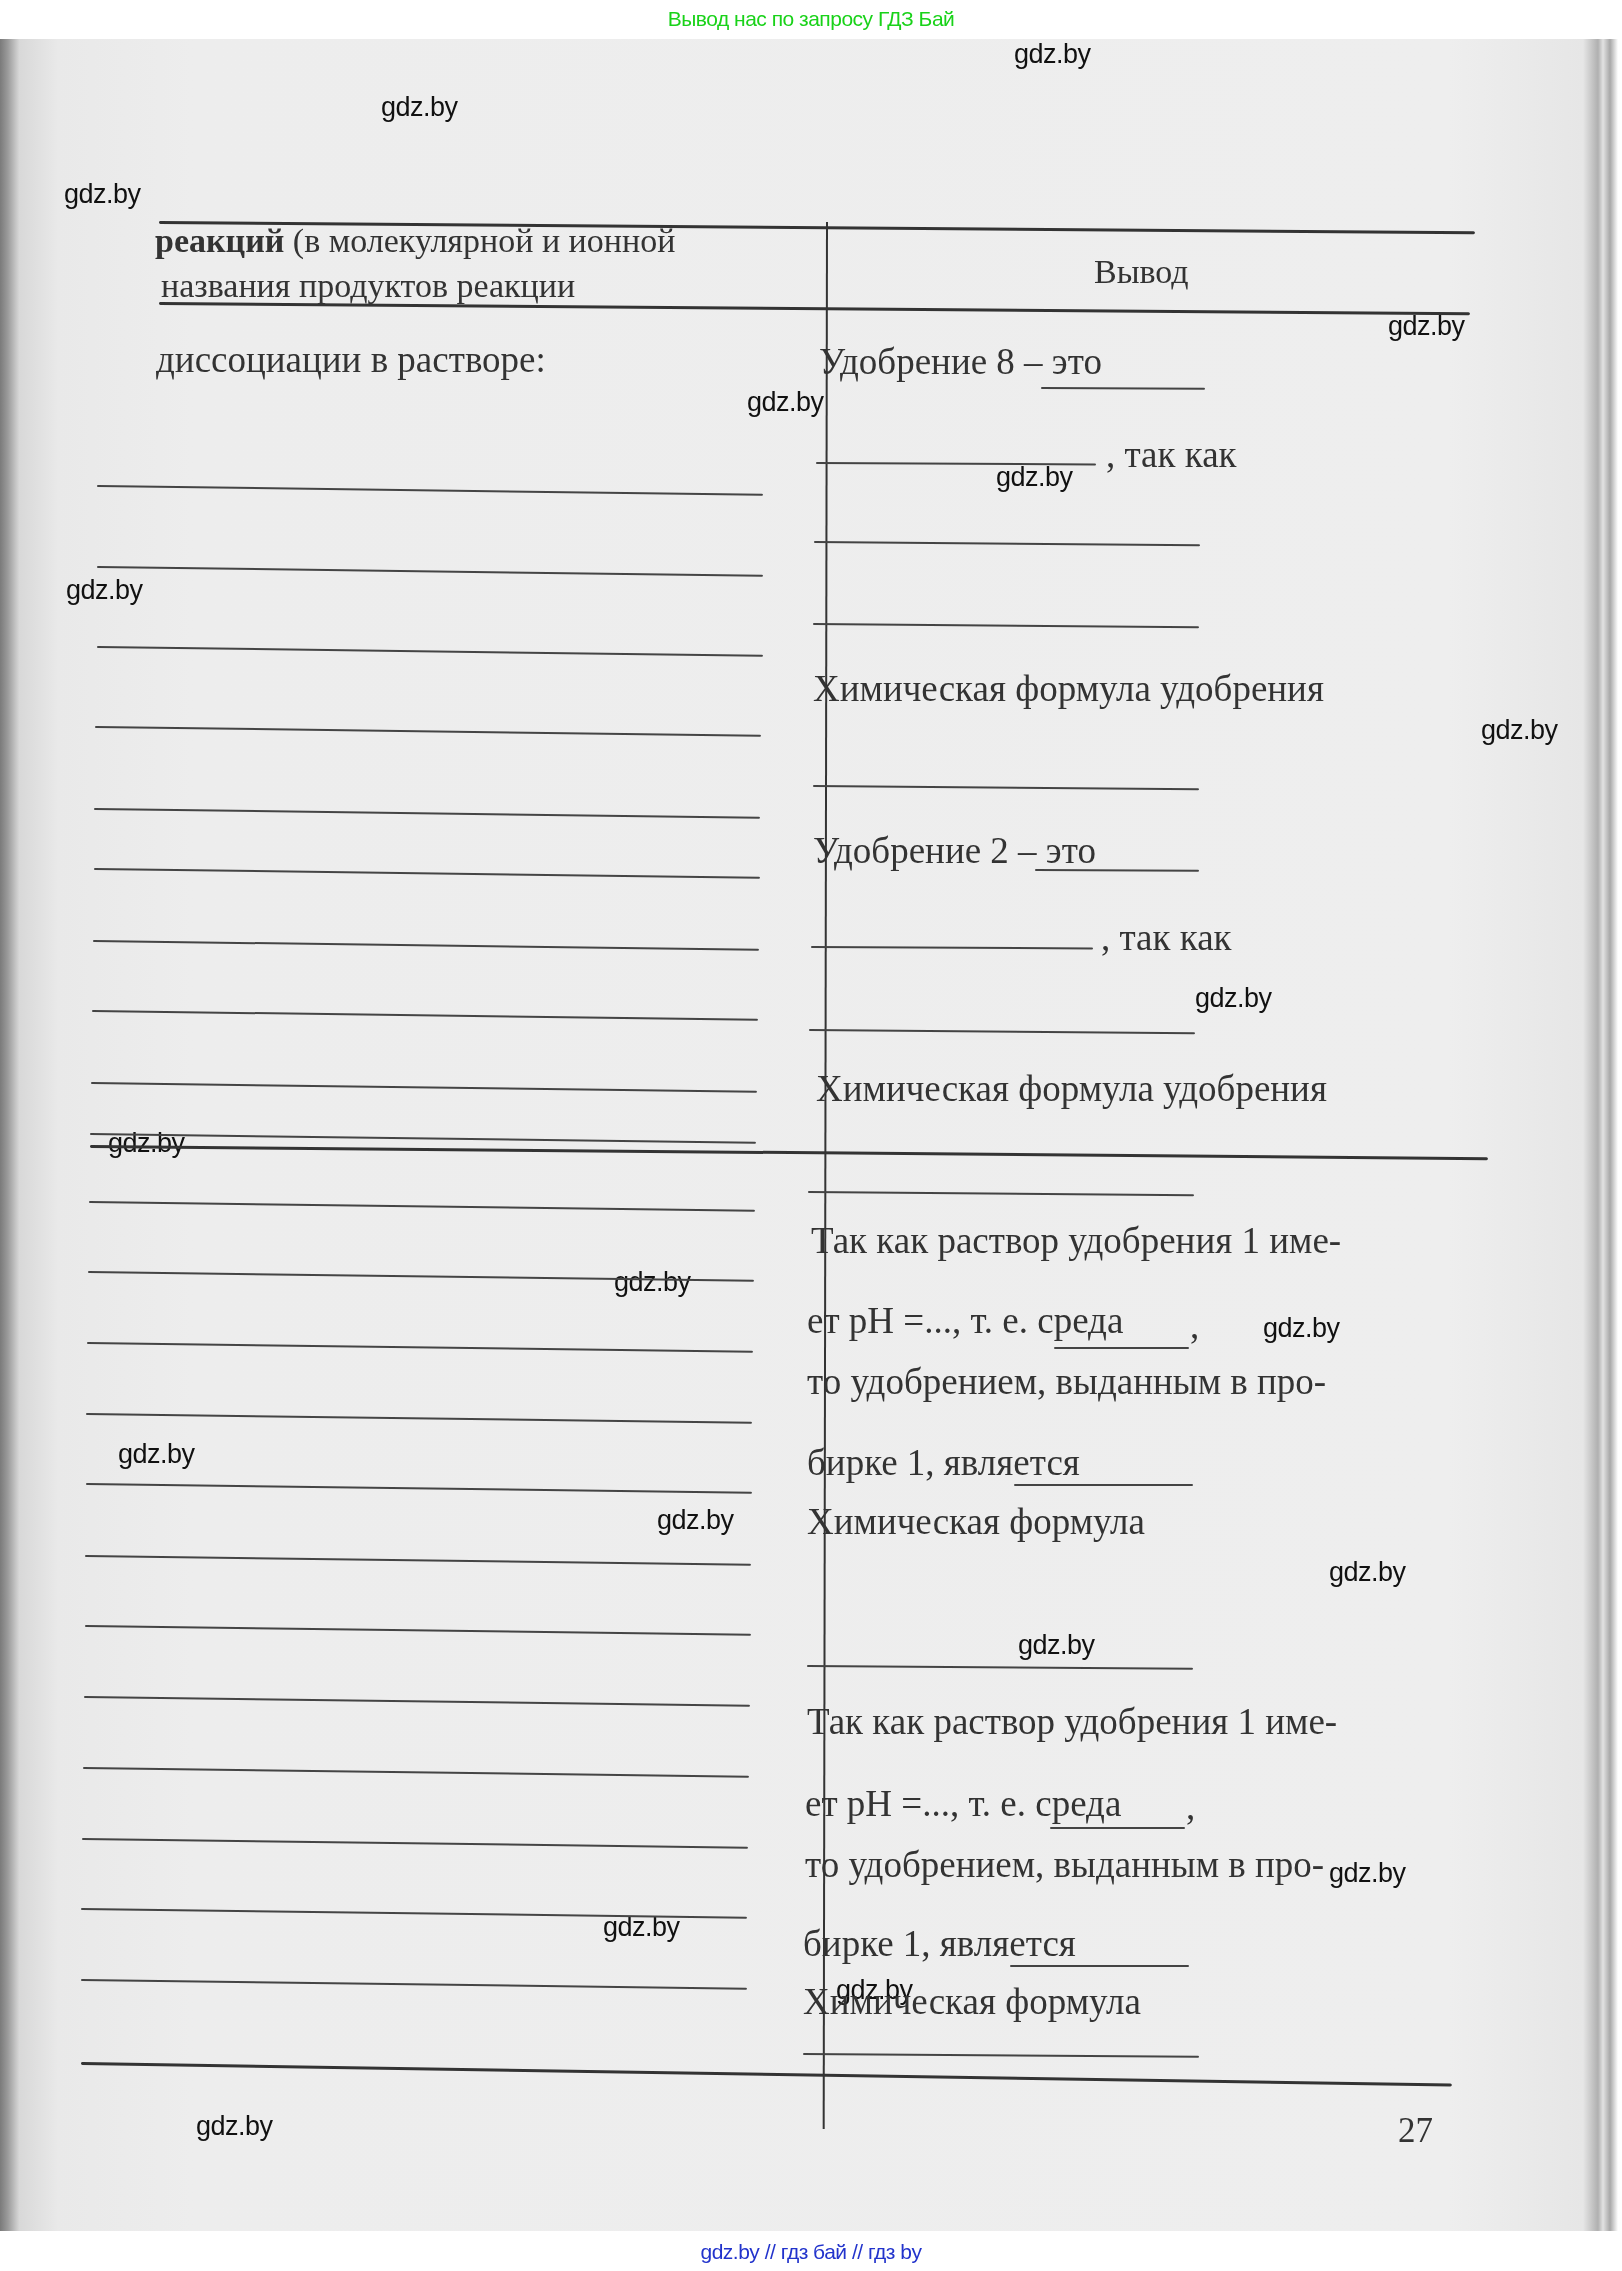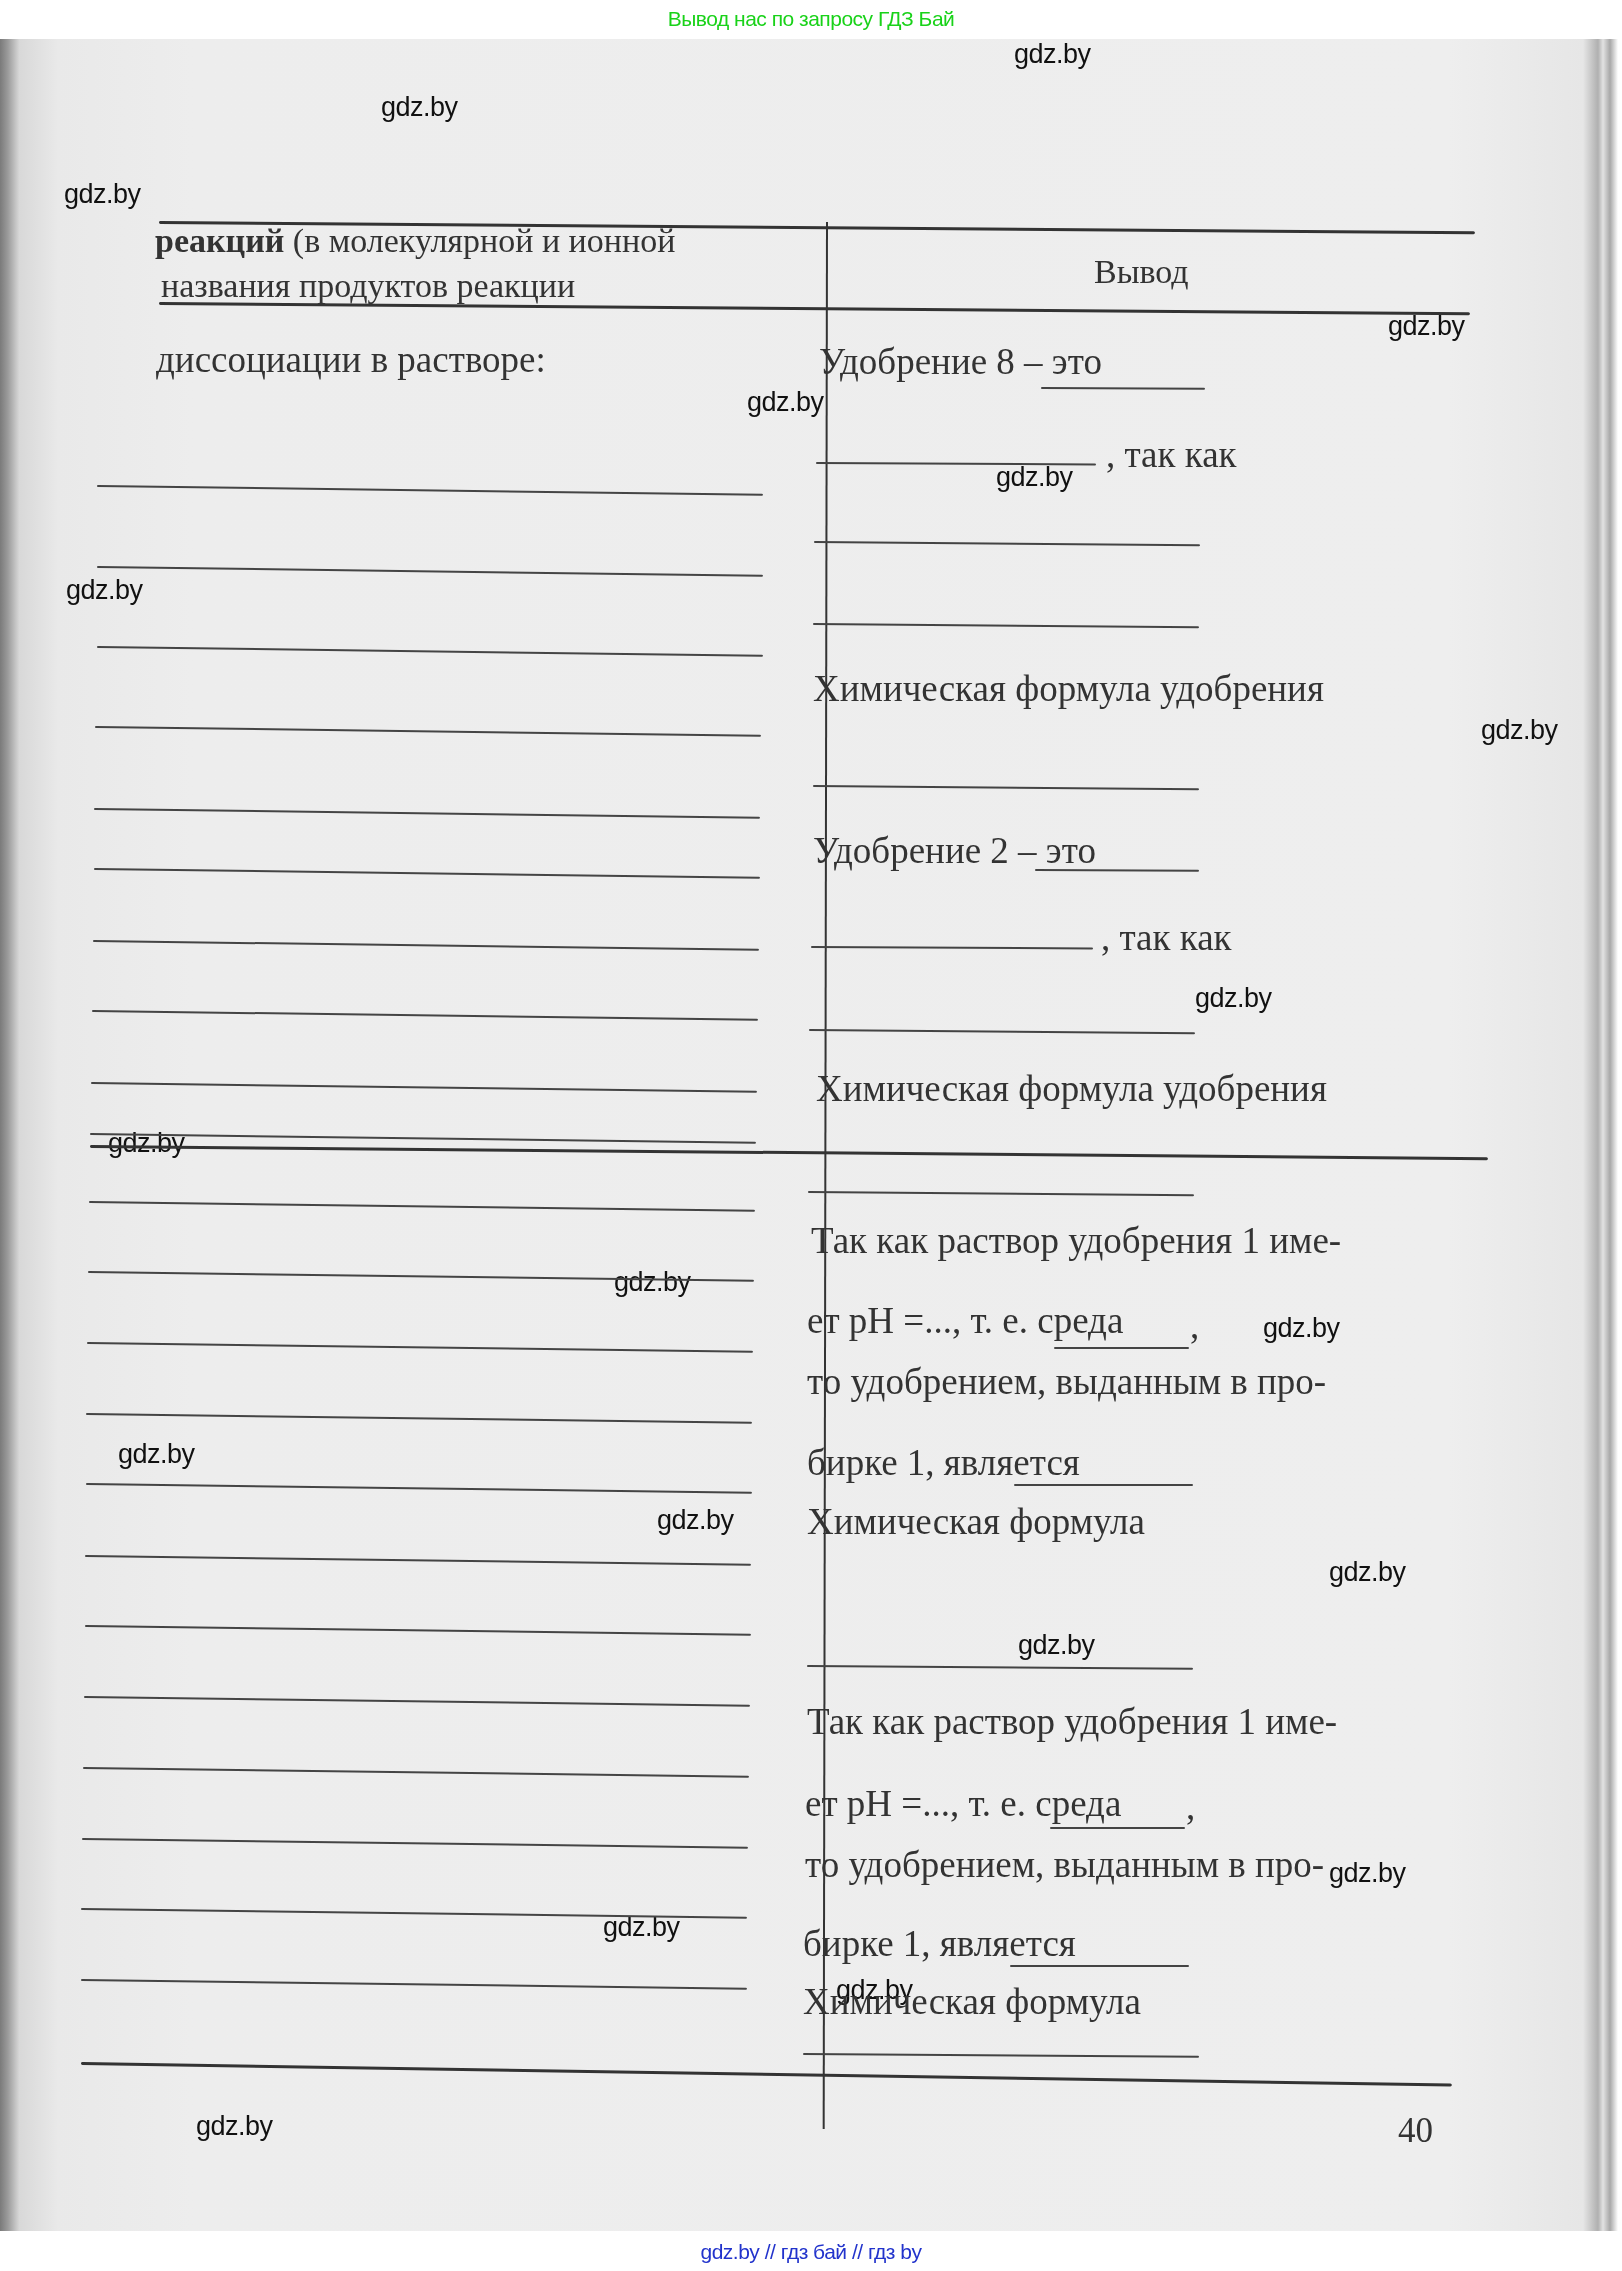--- a/index.html
+++ b/index.html
@@ -131,17 +131,17 @@
   <div class="txt" style="left:807px;top:1661px;">Так как раствор удобрения 1 име-</div>
   <div class="txt" style="left:805px;top:1743px;">ет pH =..., т. е. среда</div>
   <div class="hline thin" style="left:1050px;top:1788px;width:135px;"></div>
   <div class="txt" style="left:1186px;top:1746px;">,</div>
   <div class="txt" style="left:805px;top:1804px;">то  удобрением, выданным в про-</div>
   <div class="txt" style="left:803px;top:1883px;">бирке 1, является</div>
   <div class="hline thin" style="left:1010px;top:1926px;width:179px;"></div>
   <div class="txt" style="left:803px;top:1941px;">Химическая формула</div>
   <div class="hline thin" style="left:803px;top:2014px;width:396px;transform:rotate(0.4deg);transform-origin:left;"></div>
 
-  <div class="page-number" style="left:1398px;top:2072px;">40</div>
+  <div class="page-number" style="left:1398px;top:2072px;">27</div>
 </div>
 
 <div class="bottom-banner">gdz.by  //  гдз бай  //  гдз by</div>
 
 
 </body></html>

